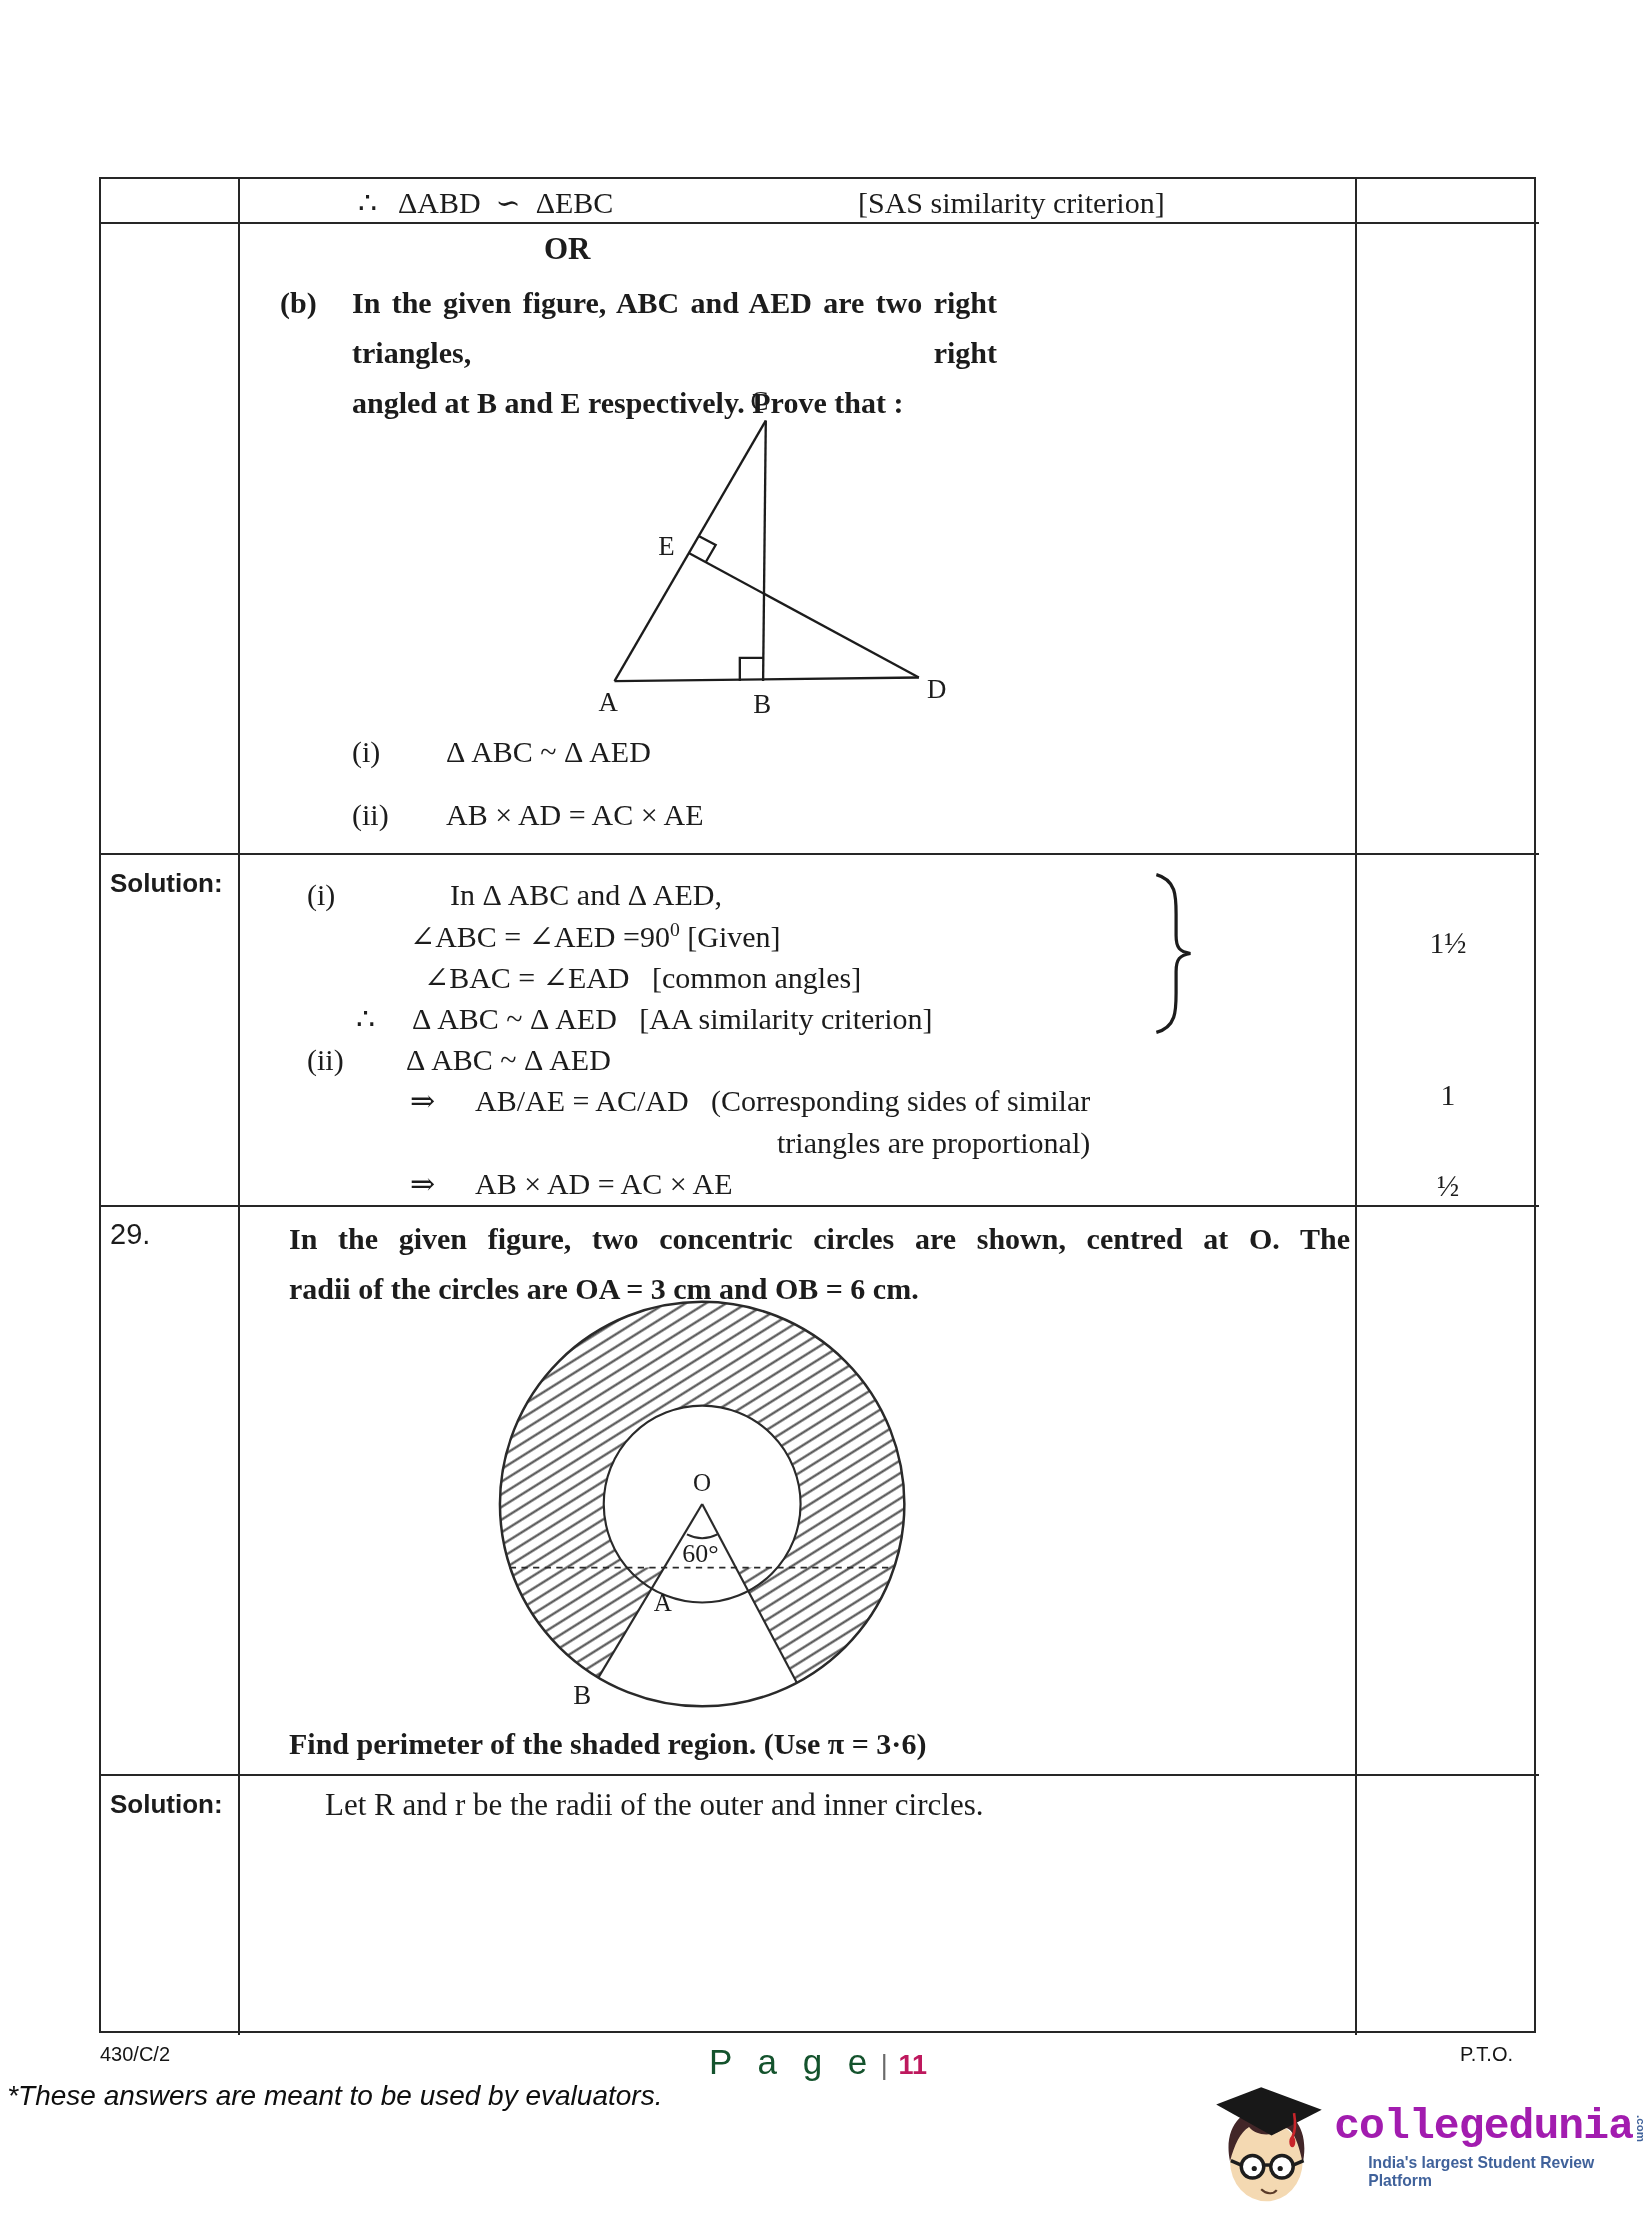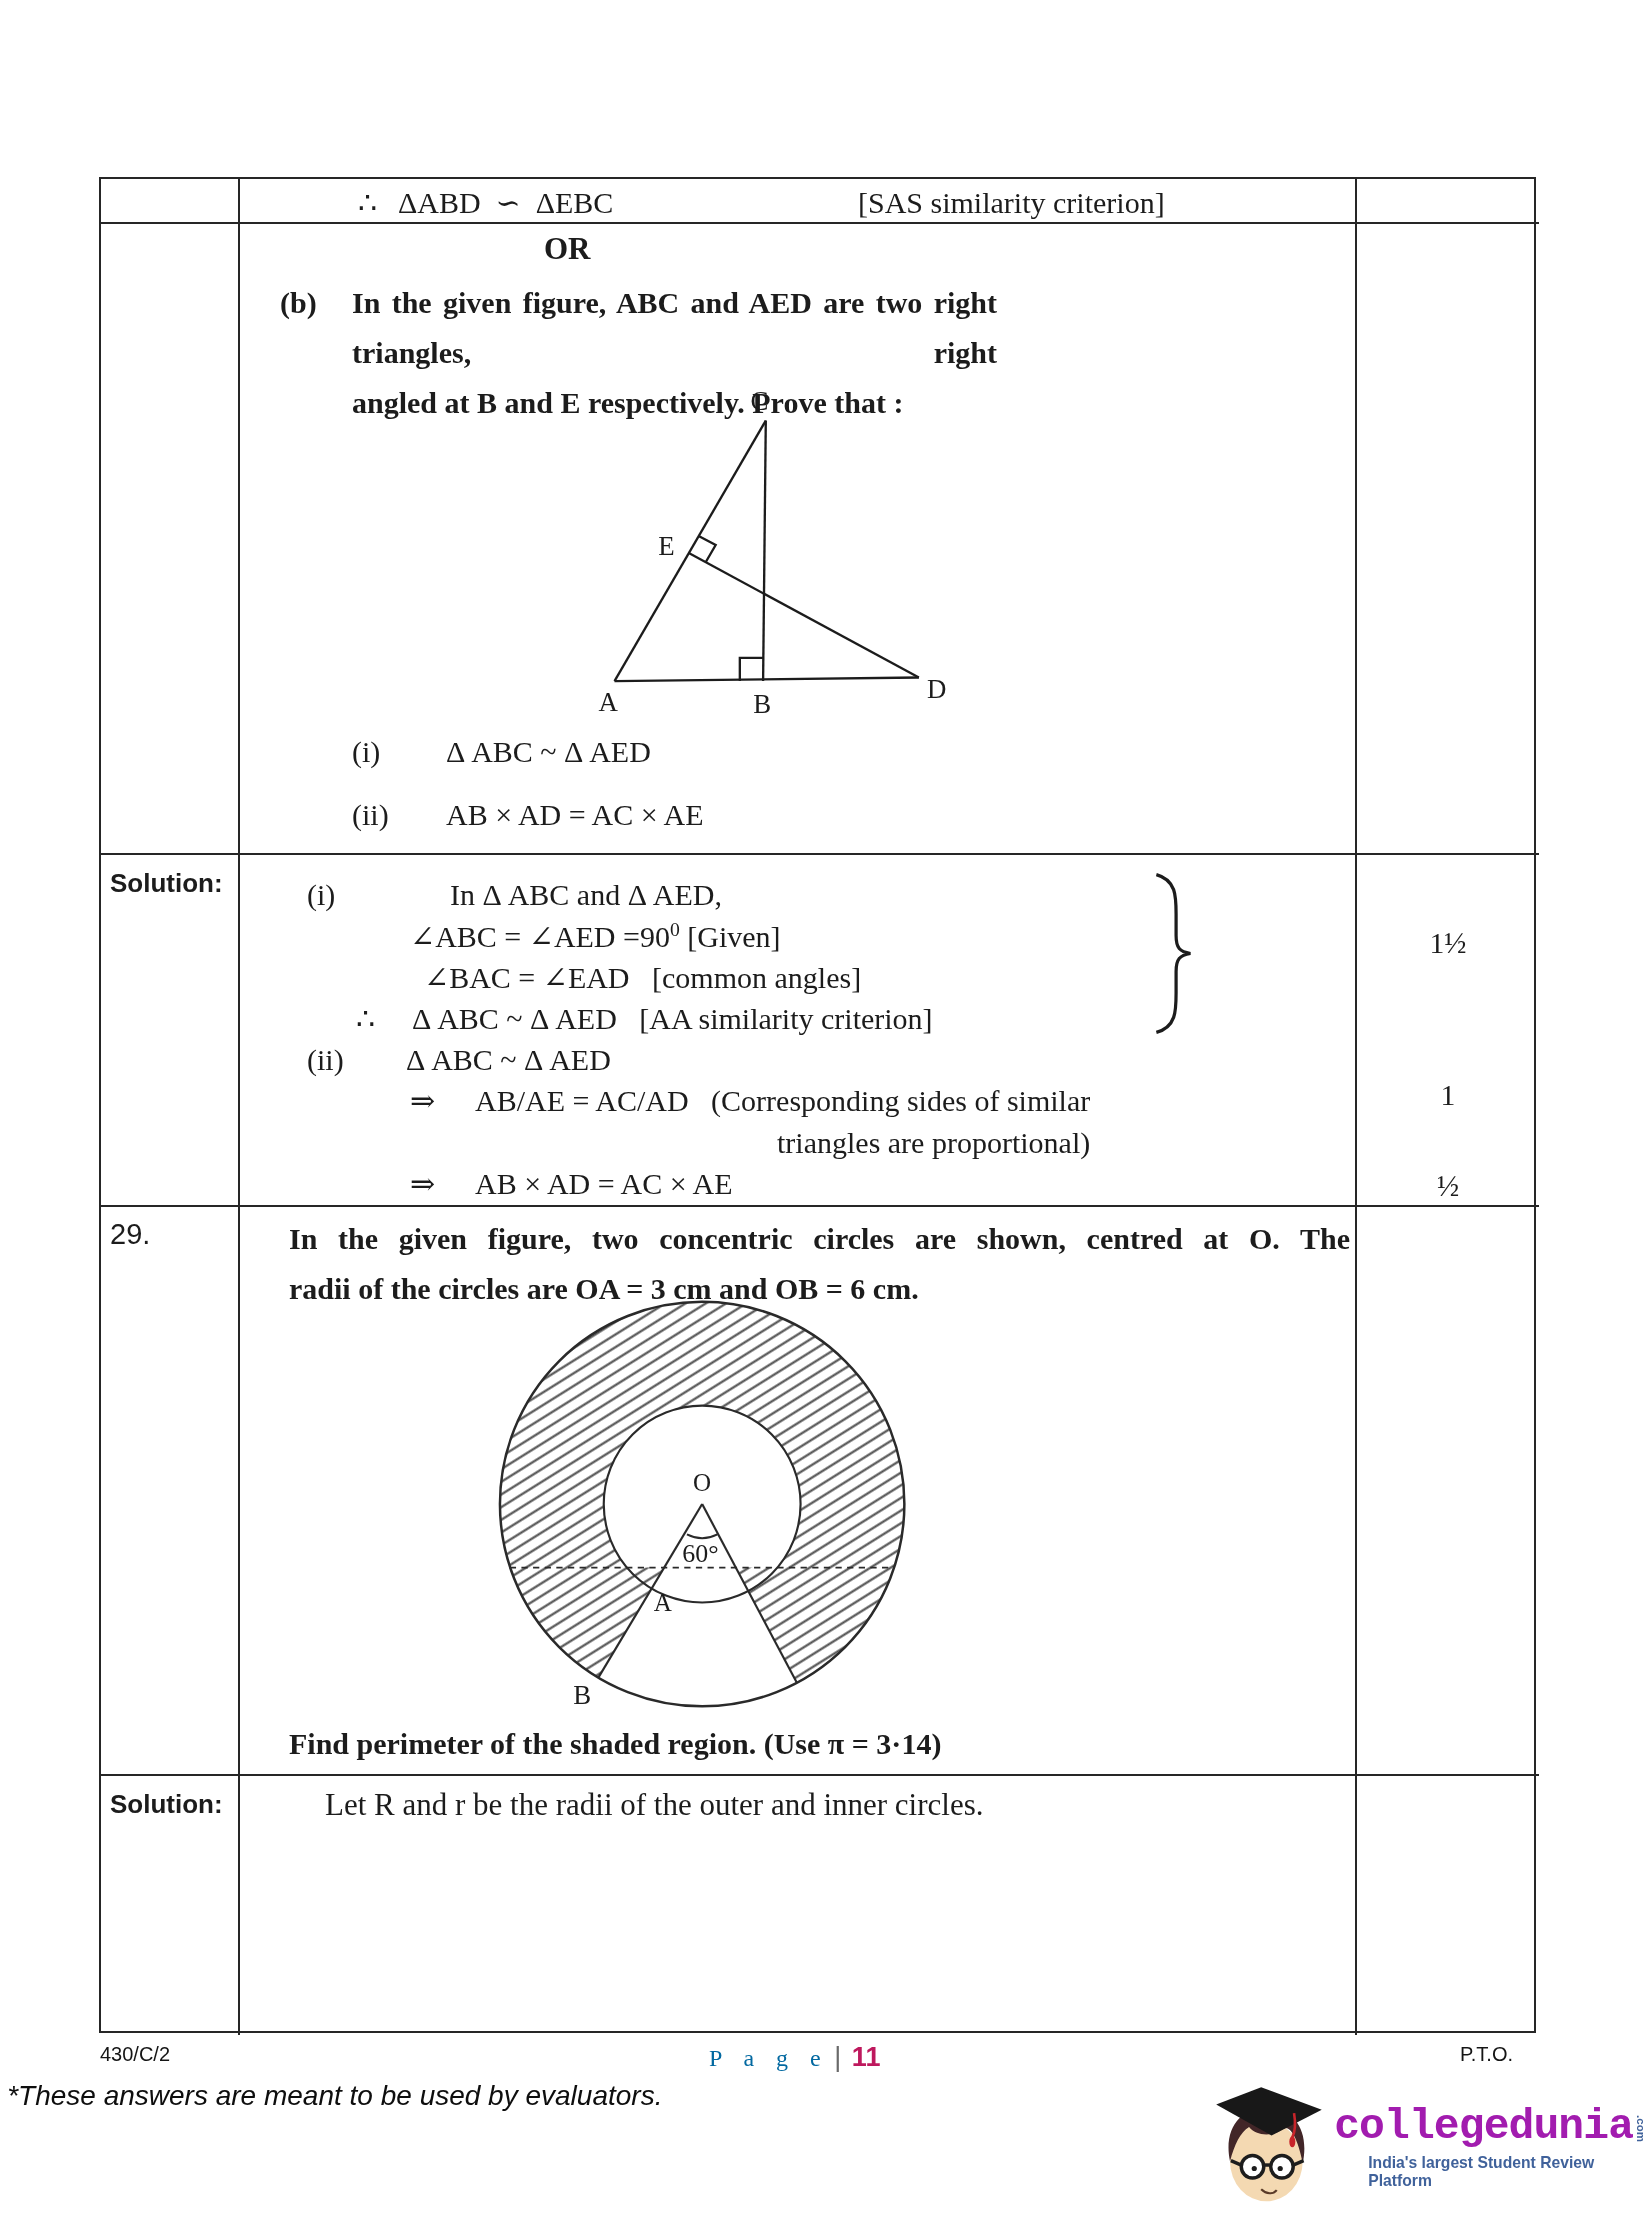--- a/index.html
+++ b/index.html
@@ -16,21 +16,21 @@
   .sline{font-size:30px;line-height:36px;white-space:pre;}
   .qtext{font-size:30px;font-weight:bold;line-height:50px;}
   .just{text-align:justify;text-align-last:justify;}
   .sol-label{font-family:"Liberation Sans","DejaVu Sans",sans-serif;font-weight:bold;font-size:26px;}
   .qnum{font-family:"Liberation Sans","DejaVu Sans",sans-serif;font-size:29px;}
   .marks{font-size:29.6px;text-align:center;left:0;right:0;}
   .sup{font-size:19.7px;vertical-align:super;line-height:0;}
   .footer-sans{font-family:"Liberation Sans","DejaVu Sans",sans-serif;font-size:20px;color:#151515;}
   .pageno{position:absolute;left:709px;top:2042px;display:flex;align-items:baseline;
           font-family:"Liberation Sans","DejaVu Sans",sans-serif;}
-  .pageno .pg{color:#0369a1;font-size:24px;letter-spacing:8px;font-family:Liberation Serif, serif;}
+  .pageno .pg{color:#14532d;font-size:35px;letter-spacing:8px;}
   .pageno .sep{color:#6a6a6a;font-size:27px;margin:0 10.7px 0 5.4px;font-weight:300;}
   .pageno .num{color:#be185d;font-size:27px;font-weight:bold;}
   .note{position:absolute;left:7.2px;top:2080px;font-family:"Liberation Sans","DejaVu Sans",sans-serif;
         font-style:italic;font-size:28px;color:#0e0e0e;}
   .logo{position:absolute;left:1211px;top:2078px;display:flex;align-items:center;gap:9px;}
   .brandrow{display:flex;align-items:flex-start;}
   .brand{font-family:"Liberation Sans","DejaVu Sans",sans-serif;font-weight:bold;font-size:43px;letter-spacing:-0.9px;}
   .brandcom{writing-mode:vertical-rl;font-family:"Liberation Sans","DejaVu Sans",sans-serif;
             font-weight:bold;font-size:11.6px;margin-top:12.5px;margin-left:1.8px;}
   .tagline{font-family:"Liberation Sans","DejaVu Sans",sans-serif;font-weight:bold;font-size:15.7px;margin-top:2.7px;margin-left:34px;}
@@ -141,21 +141,21 @@
           <path d="M219,271 A38,38 0 0 0 253,271" stroke-width="2.2"></path>
         </g>
         <g fill="#1c1c1c">
           <text x="236" y="222" text-anchor="middle" font-size="28">O</text>
           <text x="234" y="302" text-anchor="middle" font-size="29">60°</text>
           <text x="182" y="357" font-size="28">A</text>
           <text x="92" y="460" font-size="30">B</text>
         </g>
       </svg>
 
-      <div class="abs qtext" style="left:49px;top:519px;line-height:36px;">Find perimeter of the shaded region. (Use π = 3·14)</div>
+      <div class="abs qtext" style="left:49px;top:519px;line-height:36px;">Find perimeter of the shaded region. (Use π = 3·6)</div>
     </div>
     <div class="cell lastcol"></div>
 
     <div class="cell lastrow">
       <div class="abs sol-label" style="left:9px;top:12.5px;">Solution:</div>
     </div>
     <div class="cell lastrow">
       <div class="abs" style="left:85px;top:10.7px;font-size:31px;">Let R and r be the radii of the outer and inner circles.</div>
     </div>
     <div class="cell lastrow lastcol"></div>

